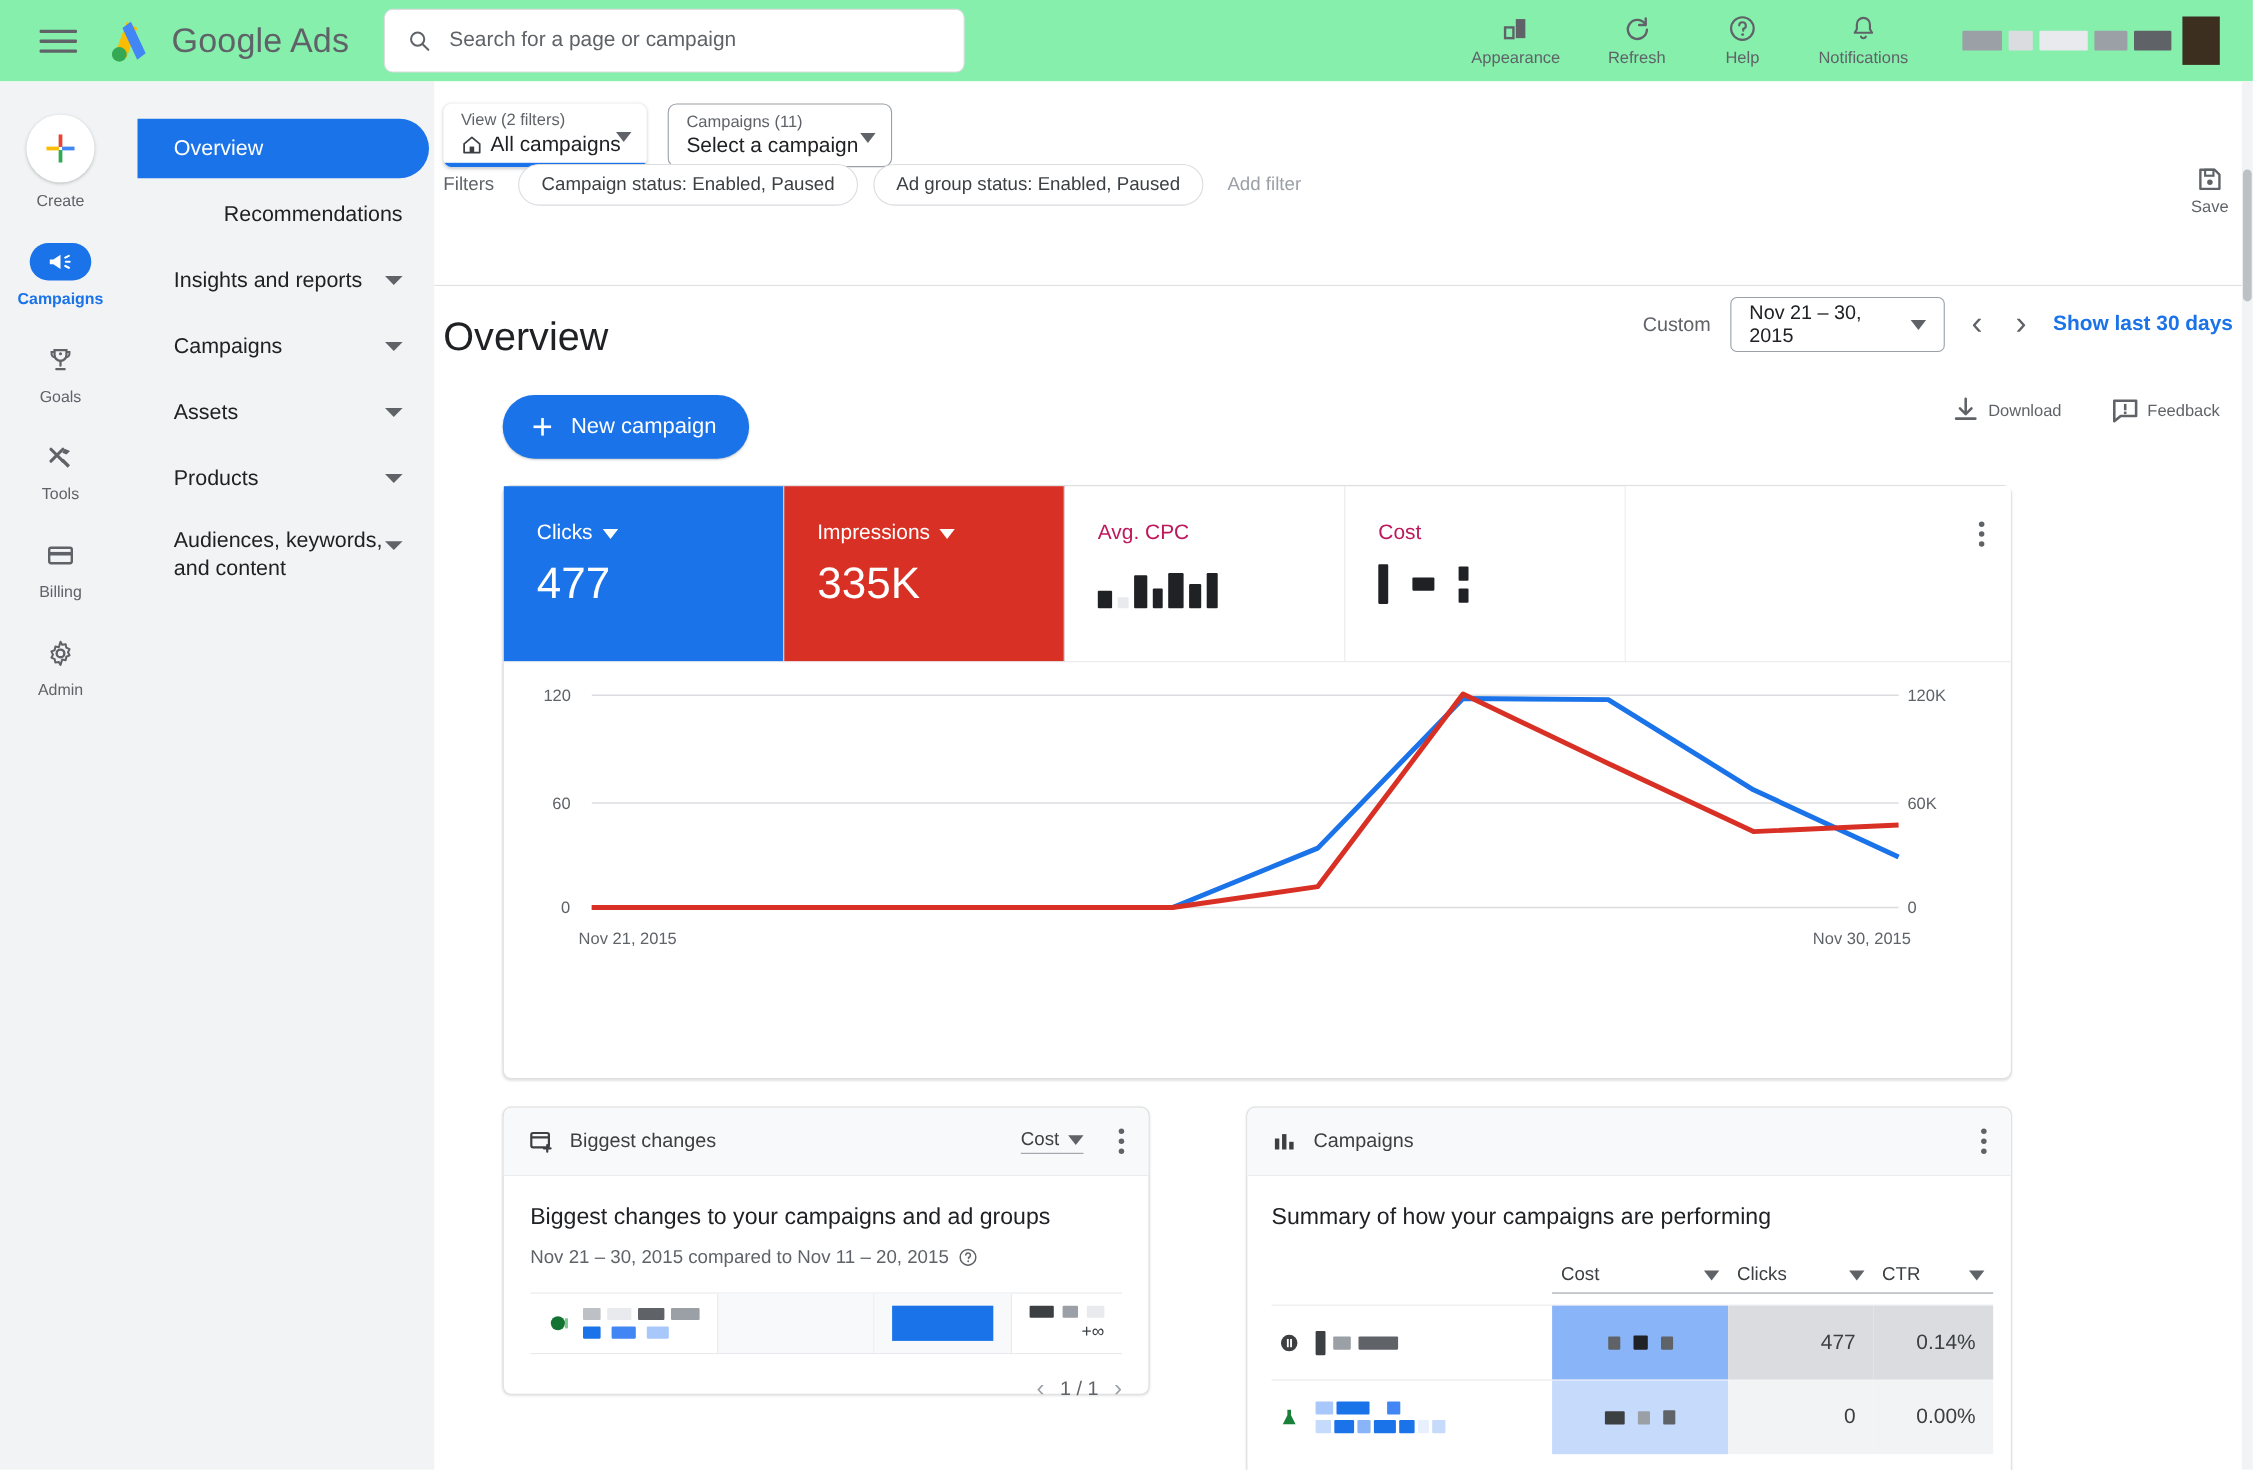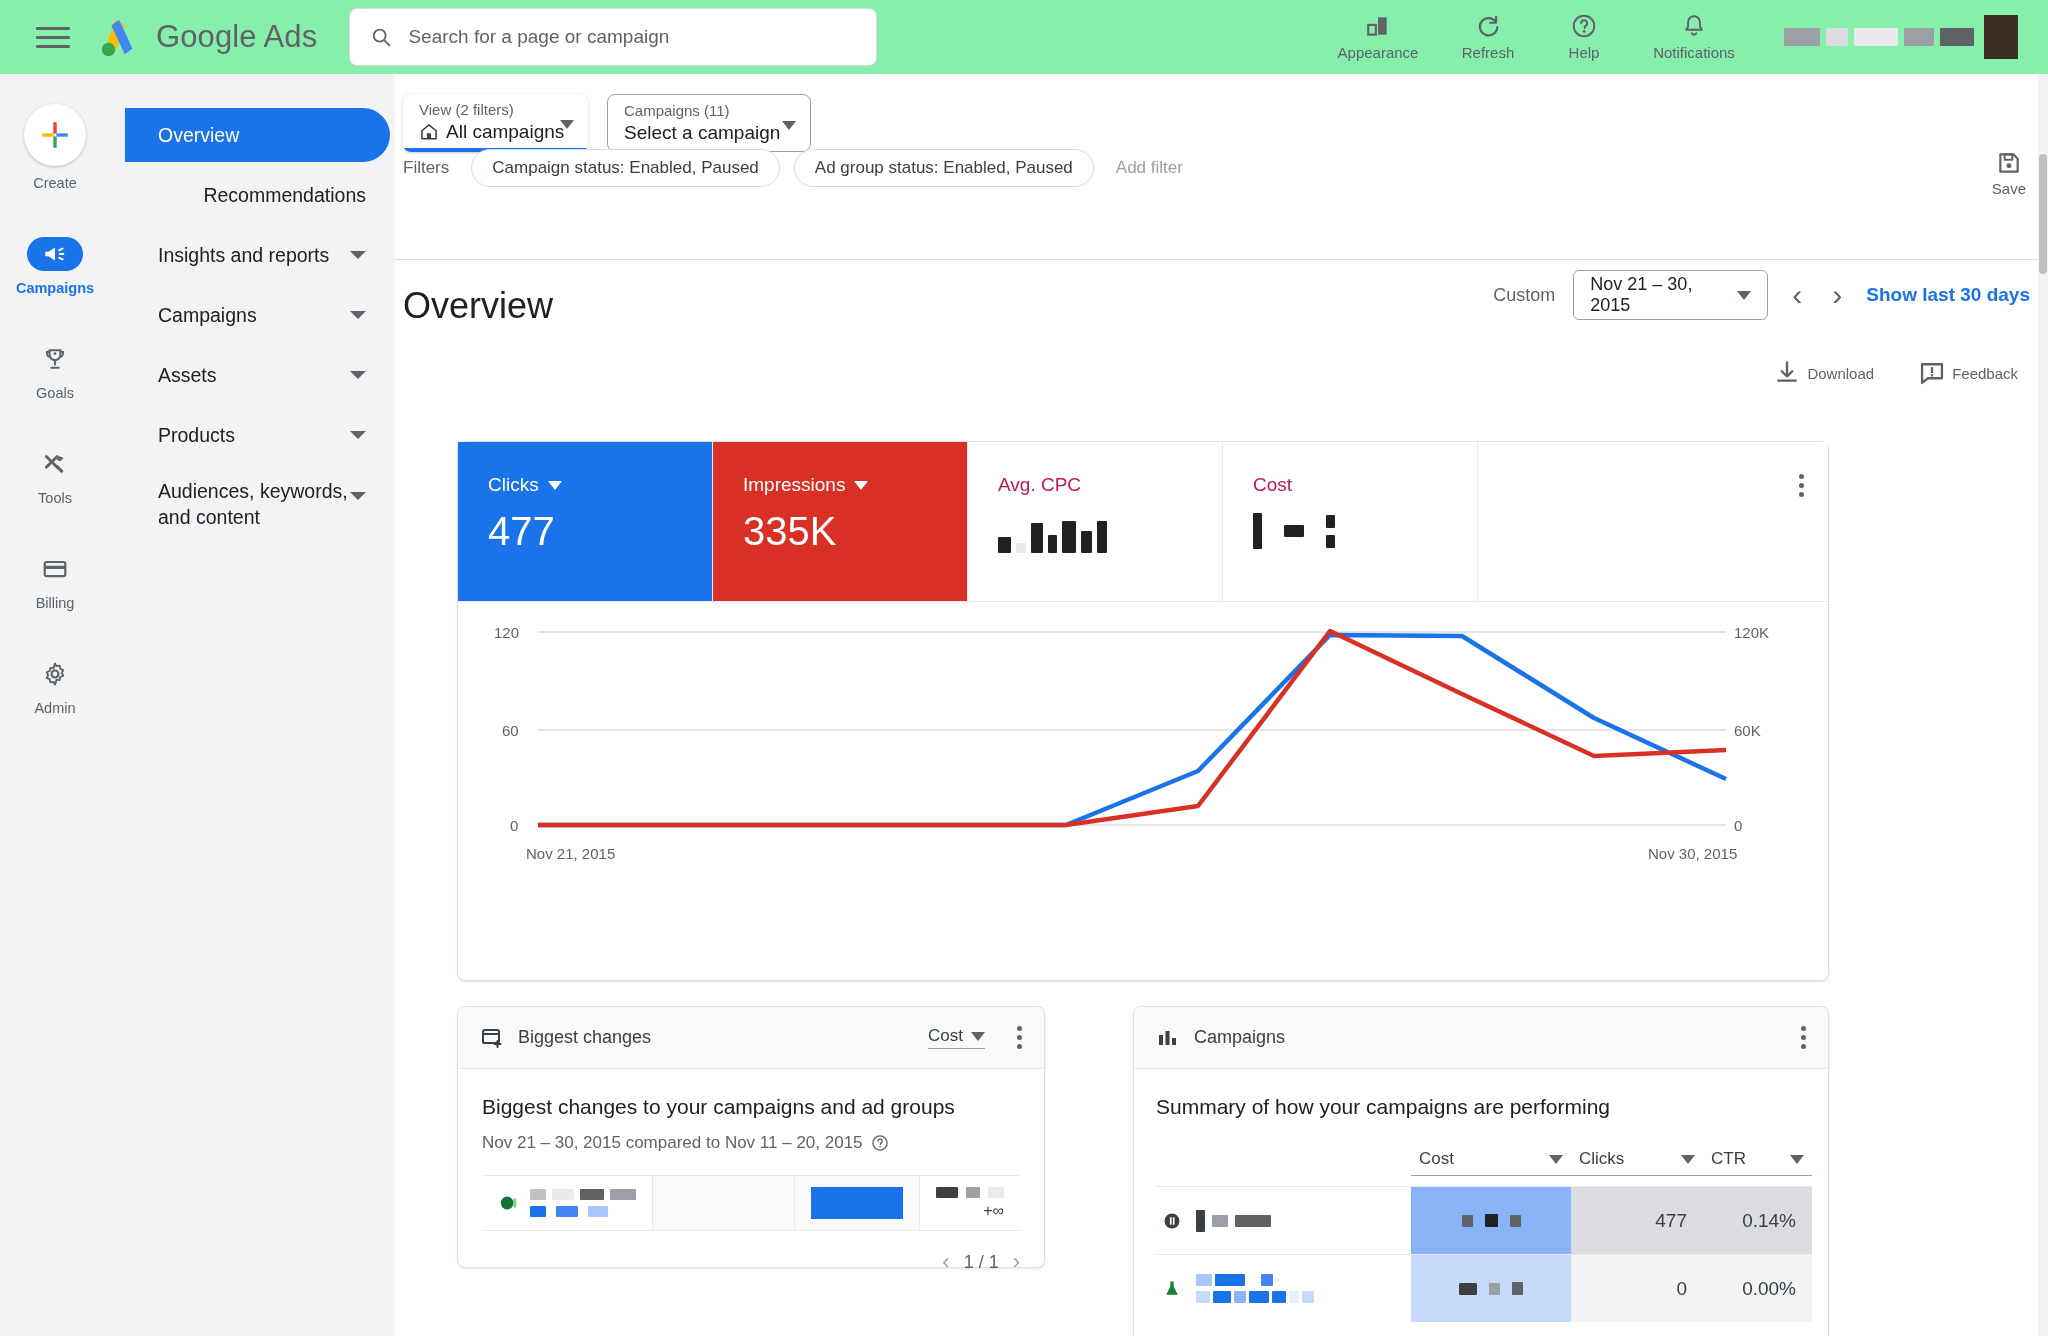--- a/index.html
+++ b/index.html
@@ -44,21 +44,20 @@
 
   .redact { background: #9aa0a6; display:inline-block; border-radius:1px; }
   .acct-redact { display:flex; align-items:center; gap:6px; margin: 0 10px 0 28px; }
   .avatar-redact { width: 34px; height: 44px; background:#3c2f20; margin-right: 16px; }
 
   
   .rail {
     position: absolute; top: 74px; left: 0; width: 110px; height: 1262px;
     background: #f1f3f4; display: flex; flex-direction: column; align-items: center;
     padding-top: 30px;
-    gap: 16px;
   }
   .rail-create { display:flex; flex-direction:column; align-items:center; cursor:pointer; }
   .create-circle {
     width: 62px; height: 62px; border-radius: 50%; background: #fff;
     box-shadow: 0 1px 3px rgba(60,64,67,.3); display:flex; align-items:center; justify-content:center;
   }
   .rail-label { font-size: 14.5px; color: #5f6368; margin-top: 9px; }
   .rail-item { display:flex; flex-direction:column; align-items:center; margin-top: 30px; cursor:pointer; width: 110px;}
   .rail-icon-wrap { width: 56px; height: 34px; border-radius: 17px; display:flex; align-items:center; justify-content:center; }
   .rail-item.active .rail-icon-wrap { background: #1a73e8; }
@@ -402,20 +401,27 @@
     <span class="custom-lbl">Custom</span>
     <div class="date-pill">
       <span>Nov 21 – 30, 2015</span>
       <span class="caret"></span>
     </div>
     <span class="navarrow">‹</span>
     <span class="navarrow">›</span>
     <span class="showlast">Show last 30 days</span>
   </div>
 
+  <div class="newcamp">
+    <svg width="24" height="24" viewBox="0 0 24 24">
+      <rect x="11" y="4" width="2.4" height="16" fill="#fff"></rect>
+      <rect x="4" y="10.8" width="16" height="2.4" fill="#fff"></rect>
+    </svg>
+    <span>New campaign</span>
+  </div>
 
   <div class="dl-fb">
     <div class="item">
       <svg width="28" height="28" viewBox="0 0 24 24">
         <path d="M12 3v11M7.5 10.5 12 15l4.5-4.5" fill="none" stroke="#5f6368" stroke-width="2" stroke-linecap="round" stroke-linejoin="round"></path>
         <path d="M4.5 18.5h15" stroke="#5f6368" stroke-width="2" stroke-linecap="round"></path>
       </svg>
       <span class="lbl">Download</span>
     </div>
     <div class="item">

